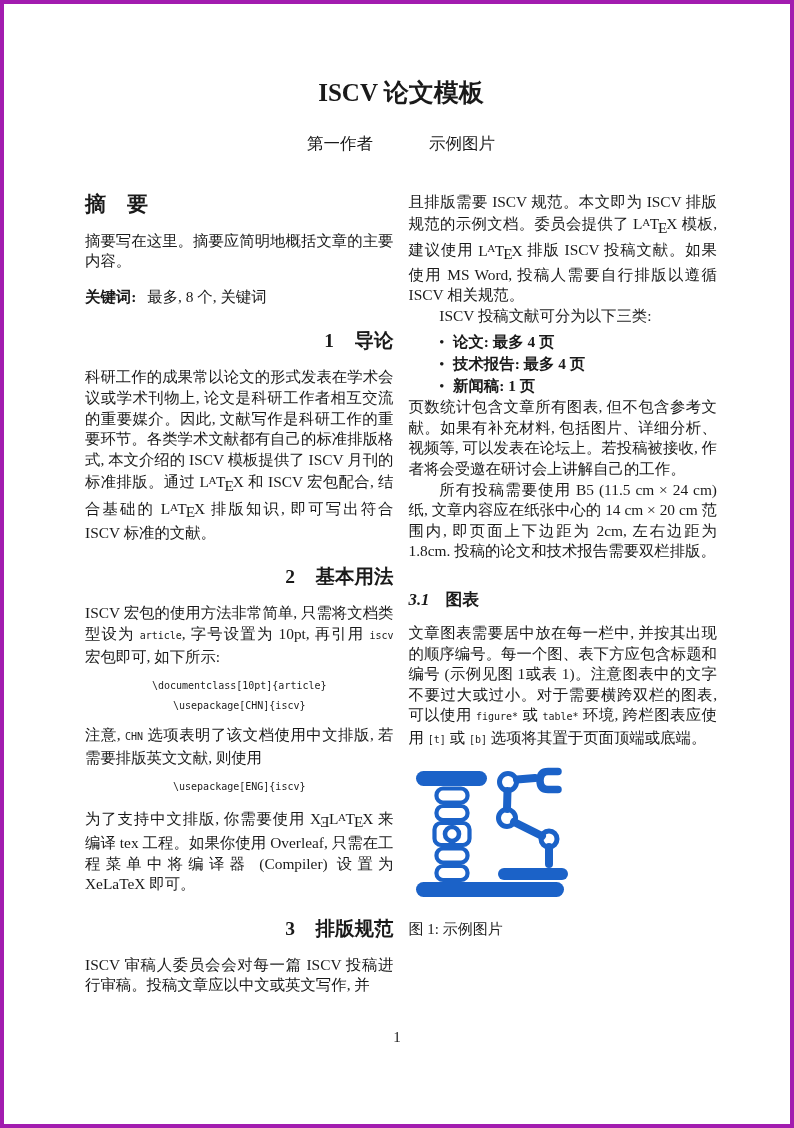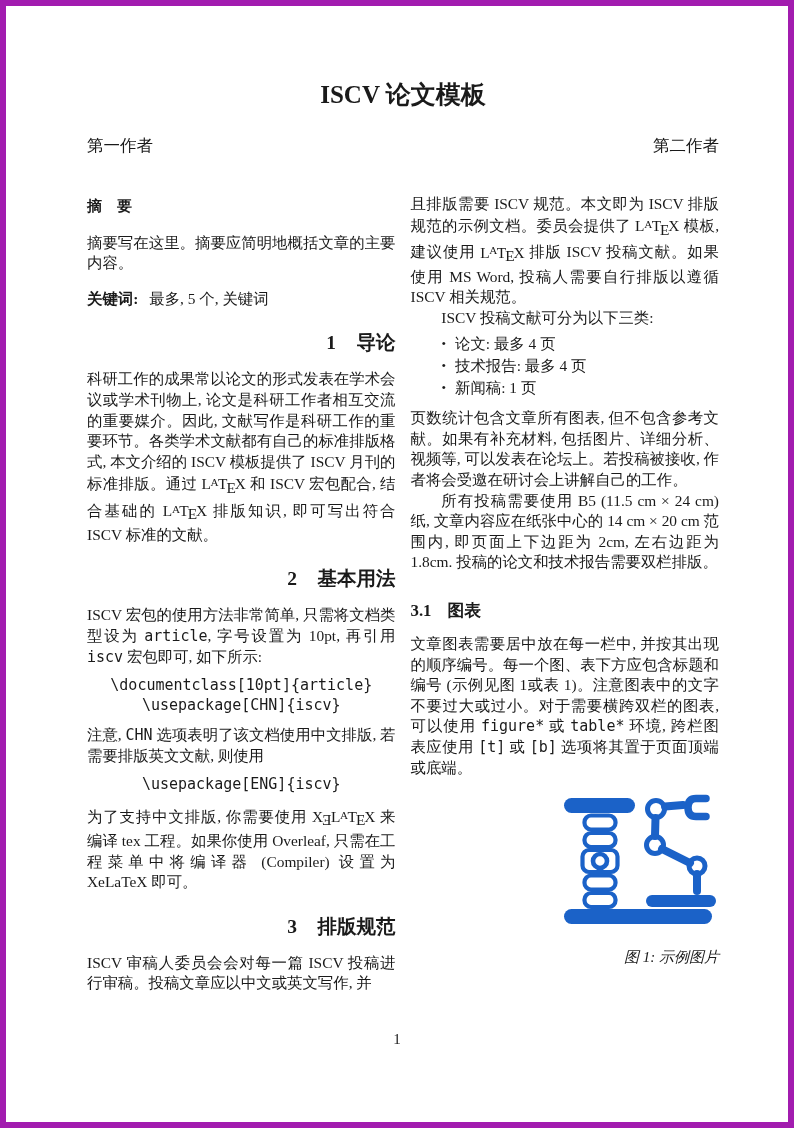--- a/index.html
+++ b/index.html
@@ -4,72 +4,72 @@
 <style>
   :root { --accent:#1b62c8; --ink:#1a1a1a; }
   * { box-sizing:border-box; }
   html,body { margin:0; padding:0; }
   body {
     width:794px; height:1128px; position:relative; overflow:hidden;
     background:#ffffff; color:var(--ink);
     font-family:"Liberation Serif","DejaVu Serif",serif;
     font-size:15.4px; line-height:20.6px;
   }
-  .page { position:absolute; inset:0; border:6px solid #a21caf; }
+  .page { position:absolute; inset:0; border:4px solid #a21caf; }
   .content { position:absolute; left:81px; top:74px; width:632px; }
   .title { text-align:center; font-size:25px; line-height:30px; font-weight:bold; margin:0; }
-  .authors { margin-top:26px; display:flex; justify-content:space-between; gap:56px; font-size:16.5px; }
+  .authors { margin-top:26px; display:flex; justify-content:center; gap:56px; font-size:16.5px; }
   .columns { margin-top:37px; display:flex; gap:15px; }
   .col { width:308.5px; }
   p { margin:0; text-align:justify; }
   p.indent { text-indent:2em; }
-  h1.abs { font-size:15px; line-height:24px; margin:0 0 15px 0; }
+  h1.abs { font-size:21px; line-height:24px; margin:0 0 15px 0; }
   h2.sec { font-size:19.5px; line-height:24px; margin:22px 0 14px 0;text-align:right; }
   h3.sub { font-size:16.8px; line-height:21px; margin:27px 0 13px 0; }
   .secnum { margin-right:1.05em; }
-  .subnum { margin-right:0.95em; }
+  .subnum { margin-right:0.95em;font-style:italic; }
   .keywords { margin-top:15px; }
   .keywords b { margin-right:11px;font-family:Liberation Serif, serif; }
   code, pre {
     font-family:"DejaVu Sans Mono","Liberation Mono",monospace;
-    font-size:15px;
+    font-size:10px;
   }
   pre { margin:9px 0 10px 0; line-height:19.5px; white-space:pre;text-align:center; }
-  ul.bullets { list-style:none; margin:6px 0 9px 0; padding:0 0 0 31px; }
+  ul.bullets { list-style:none; margin:6px 0 0 0; padding:0 0 0 31px;font-weight:bold; }
   ul.bullets li::before { content:"•"; font-size:13px; margin-right:9px; position:relative; top:-1px; }
-  figure { margin:15px 0 0 0; text-align:right;font-style:italic; }
+  figure { margin:15px 0 0 0; text-align:left; }
   figcaption { margin-top:13px; font-size:15px; }
   .footer { position:absolute; left:0; right:0; top:1023px; text-align:center; font-size:15px; }
   
   .lx-a { font-size:0.72em; vertical-align:0.28em; margin:0 -0.05em 0 -0.03em; }
   .lx-e { vertical-align:-0.23em; margin:0 -0.07em; }
   .lx-xe { display:inline-block; transform:scaleX(-1); vertical-align:-0.23em; margin:0 -0.05em; }
   svg .solid { fill:var(--accent); }
   svg .line  { fill:none; stroke:var(--accent); }
 </style>
 </head>
 <body>
 
 <div class="page">
   <div class="content">
 
     <h1 class="title">ISCV 论文模板</h1>
 
     <div class="authors">
       <span>第一作者</span>
-      <span>第二作者</span>
+      <span>示例图片</span>
     </div>
 
     <div class="columns">
 
       <div class="col">
         <h1 class="abs">摘　要</h1>
         <p>摘要写在这里。摘要应简明地概括文章的主要内容。</p>
         <p class="keywords">
-          <b>关键词:</b><span>最多, 5 个, 关键词</span>
+          <b>关键词:</b><span>最多, 8 个, 关键词</span>
         </p>
 
         <h2 class="sec">
           <span class="secnum">1</span><span>导论</span>
         </h2>
         <p>科研工作的成果常以论文的形式发表在学术会议或学术刊物上, 论文是科研工作者相互交流的重要媒介。因此, 文献写作是科研工作的重要环节。各类学术文献都有自己的标准排版格式, 本文介绍的 ISCV 模板提供了 ISCV 月刊的标准排版。通过 <span>L<span class="lx-a">A</span>T<span class="lx-e">E</span>X</span> 和 ISCV 宏包配合, 结合基础的 <span>L<span class="lx-a">A</span>T<span class="lx-e">E</span>X</span> 排版知识, 即可写出符合 ISCV 标准的文献。</p>
 
         <h2 class="sec">
           <span class="secnum">2</span><span>基本用法</span>
         </h2>

